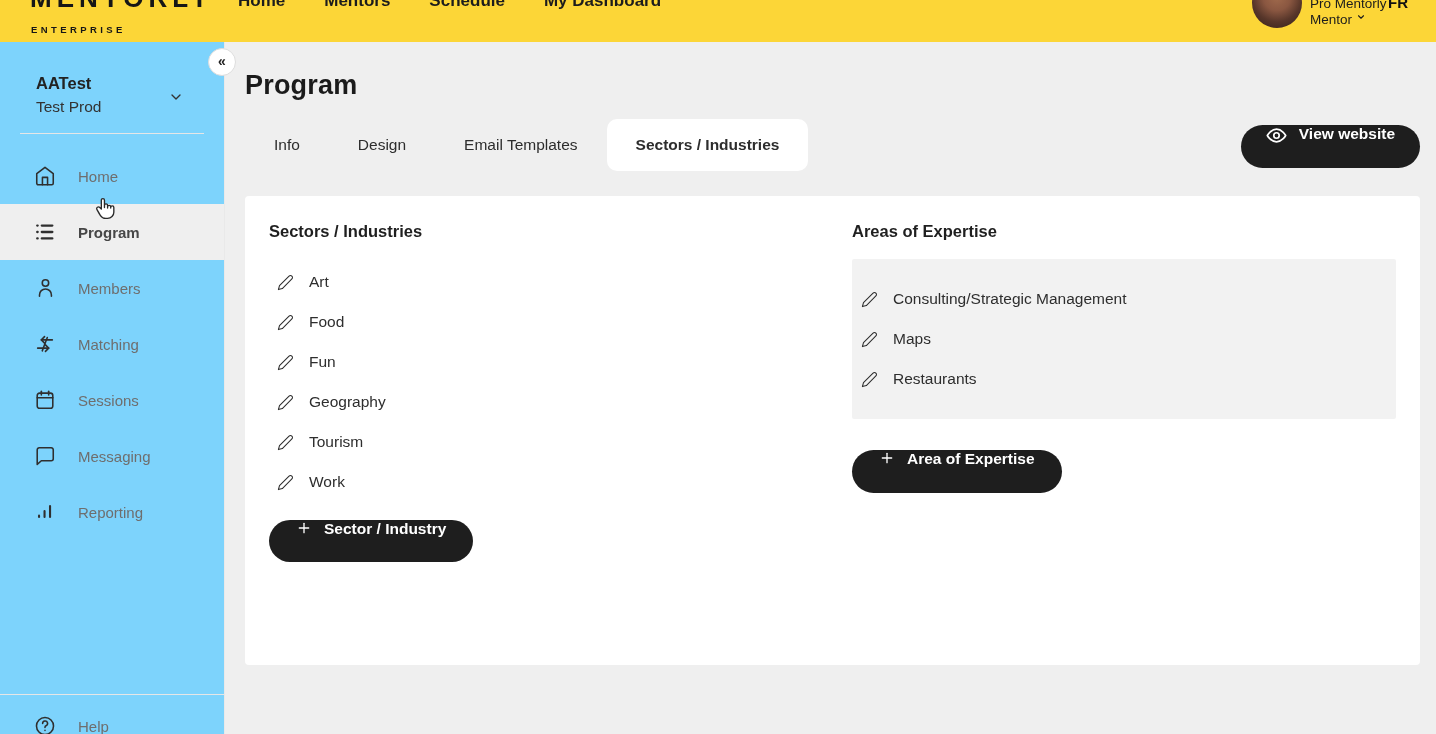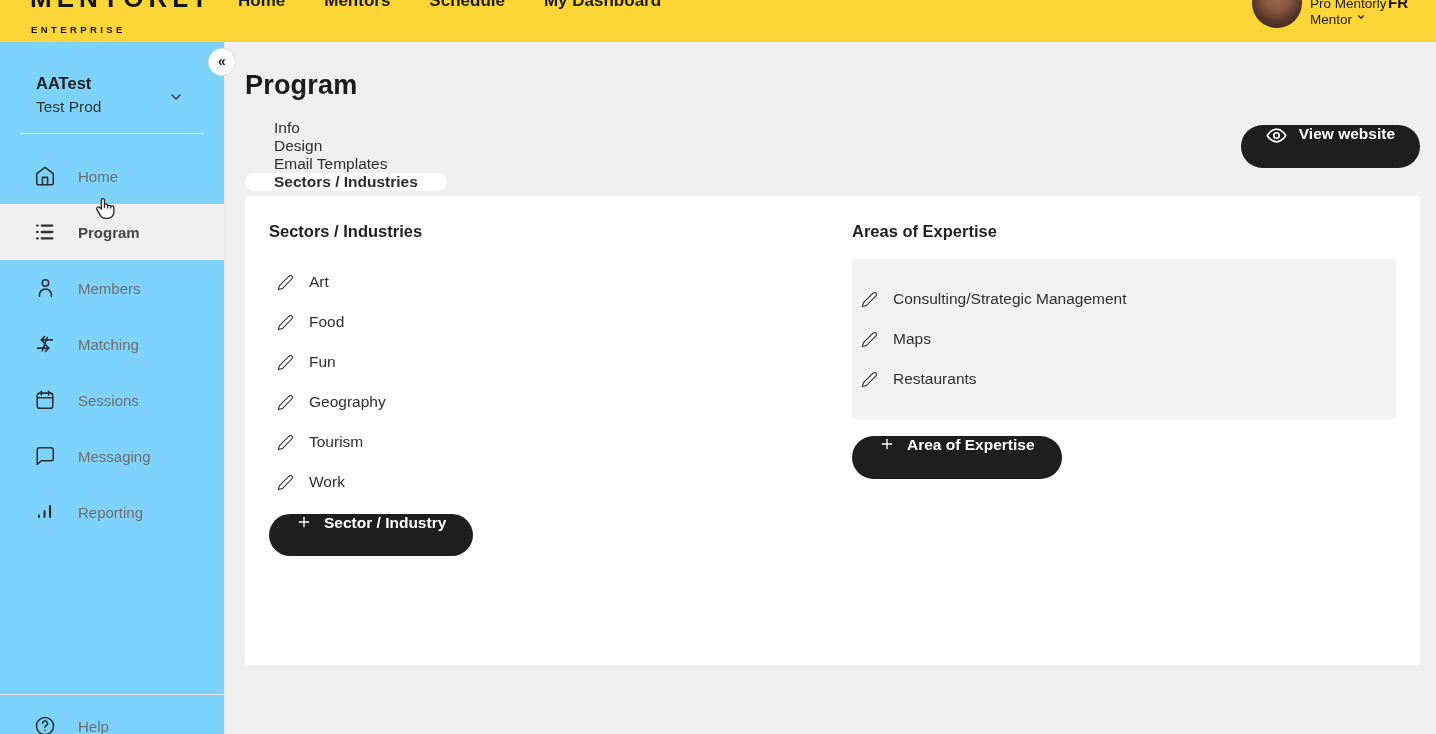--- a/index.html
+++ b/index.html
@@ -39,37 +39,37 @@
   .snav-item.active{background:var(--active-bg);color:#474747;font-weight:700;}
   .sidebar-footer{position:absolute;left:0;right:0;top:652px;border-top:1px solid #e6e6e6;}
   .sidebar-footer .snav-item{height:62px;}
   .collapse-btn{position:absolute;left:208px;top:48px;width:28px;height:28px;border-radius:50%;background:#fff;
     border:1px solid #ddd;z-index:5;display:flex;align-items:center;justify-content:center;
     font-size:14px;font-weight:700;color:#222;cursor:pointer;line-height:1;padding-bottom:2px;}
 
   
   .main{position:absolute;left:225px;top:42px;right:0;bottom:0;background:var(--page-bg);}
   .page-title{position:absolute;left:20px;top:28px;font-size:27px;font-weight:800;color:#1b1b1b;letter-spacing:.2px;}
-  .tabs{position:absolute;left:20px;top:77px;height:52px;display:flex;align-items:stretch;flex-direction:column;}
+  .tabs{position:absolute;left:20px;top:77px;height:52px;display:flex;align-items:stretch;}
   .tab{display:flex;align-items:center;padding:0 29px;font-size:15.5px;color:#2d2d2d;border-radius:10px;cursor:pointer;}
   .tab.active{background:#fff;font-weight:700;}
   .btn{display:inline-flex;align-items:flex-start;gap:12px;background:var(--btn-bg);color:#fff;border:none;
     border-radius:22px;font-size:15.5px;font-weight:700;font-family:inherit;cursor:pointer;}
   .view-website{position:absolute;right:16px;top:83px;height:43px;padding:0 25px;}
   .card{position:absolute;left:20px;top:154px;width:1175px;height:469px;background:var(--card-bg);border-radius:4px;}
   .col-left{position:absolute;left:24px;top:26px;width:560px;}
   .col-right{position:absolute;left:607px;top:26px;width:544px;}
   .section-heading{font-size:16.5px;font-weight:700;color:#1f1f1f;}
   .item-list{margin-top:21px;}
   .item-row{height:40px;display:flex;align-items:center;gap:15px;padding-left:8px;font-size:15.5px;color:#2e2e2e;}
   .edit-icon{width:17px;height:17px;color:#2e2e2e;cursor:pointer;flex:0 0 17px;}
-  .add-btn{height:42px;padding:0 27px;margin-top:12px;}
+  .add-btn{height:42px;padding:0 27px;margin-top:18px;}
   .expertise-box{margin-top:18px;background:var(--box-bg);border-radius:2px;padding:20px 0;}
   .expertise-box .item-row{padding-left:9px;}
-  .col-right .add-btn{margin-top:17px;height:43px;}
+  .col-right .add-btn{margin-top:31px;height:43px;}
 
   
   .cursor-hand{position:absolute;left:93px;top:195px;z-index:9;pointer-events:none;}
 </style>
 </head>
 <body>
 
 <header class="topbar">
   <div class="brand">MENTORLY</div>
   <div class="brand-sub">ENTERPRISE</div>

